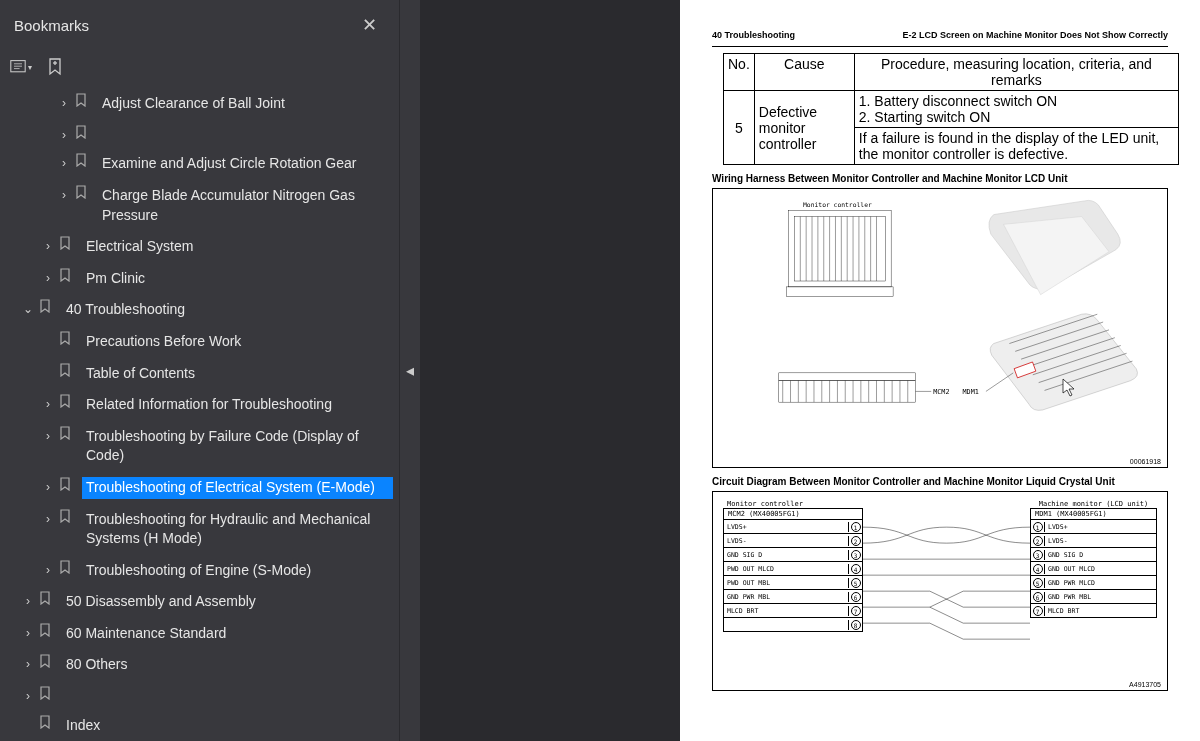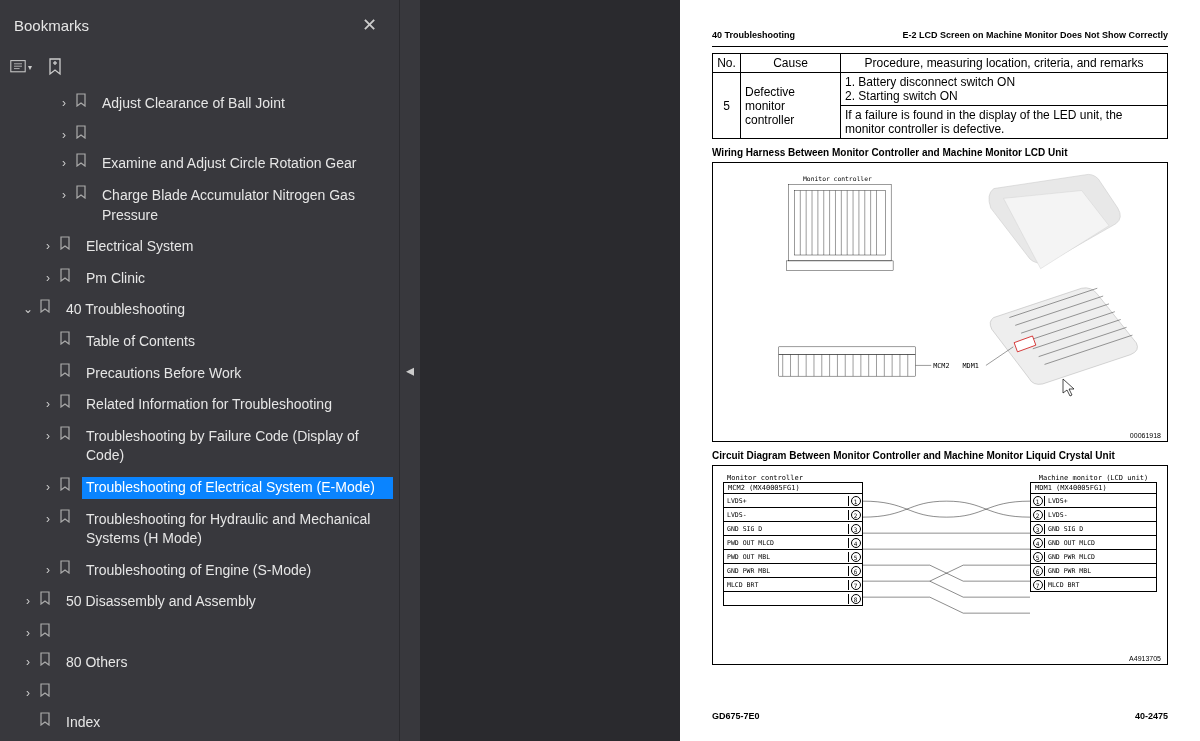--- a/index.html
+++ b/index.html
@@ -115,21 +115,22 @@
     display:flex;
     justify-content:space-between;
     font-size:9px;
     font-weight:bold;
     padding-bottom:4px;
   }
   .hr { border-top:1px solid #000; margin:2px 0 6px 0; }
   table.cause {
     width:100%;
     border-collapse: collapse;
-    font-size:12px;
+    font-size:14px;
+    margin-left:11px;
   }
   table.cause th, table.cause td {
     border:1px solid #000;
     padding:2px 4px;
     vertical-align:top;
   }
   table.cause th { text-align:center; font-weight:normal; }
   .section-title {
     font-weight:bold;
     font-size:10px;
@@ -260,32 +261,32 @@
         </span>
         <span class="label">40 Troubleshooting</span>
       </div>
       <div class="item" style="padding-left: 40px;">
         <span class="chev"></span>
         <span class="bm">
           <svg width="12" height="14" viewBox="0 0 12 14">
             <path d="M2 1 h8 v12 l-4 -3 l-4 3 z" fill="none" stroke="#aaa" stroke-width="1.2"></path>
           </svg>
         </span>
+        <span class="label">Precautions Before Work</span>
+      </div>
+      <div class="item" style="padding-left: 40px;">
+        <span class="chev"></span>
+        <span class="bm">
+          <svg width="12" height="14" viewBox="0 0 12 14">
+            <path d="M2 1 h8 v12 l-4 -3 l-4 3 z" fill="none" stroke="#aaa" stroke-width="1.2"></path>
+          </svg>
+        </span>
         <span class="label">Table of Contents</span>
       </div>
       <div class="item" style="padding-left: 40px;">
-        <span class="chev"></span>
-        <span class="bm">
-          <svg width="12" height="14" viewBox="0 0 12 14">
-            <path d="M2 1 h8 v12 l-4 -3 l-4 3 z" fill="none" stroke="#aaa" stroke-width="1.2"></path>
-          </svg>
-        </span>
-        <span class="label">Precautions Before Work</span>
-      </div>
-      <div class="item" style="padding-left: 40px;">
         <span class="chev">›</span>
         <span class="bm">
           <svg width="12" height="14" viewBox="0 0 12 14">
             <path d="M2 1 h8 v12 l-4 -3 l-4 3 z" fill="none" stroke="#aaa" stroke-width="1.2"></path>
           </svg>
         </span>
         <span class="label">Related Information for Troubleshooting</span>
       </div>
       <div class="item" style="padding-left: 40px;">
         <span class="chev">›</span>
@@ -332,20 +333,21 @@
         </span>
         <span class="label">50 Disassembly and Assembly</span>
       </div>
       <div class="item" style="padding-left: 20px;">
         <span class="chev">›</span>
         <span class="bm">
           <svg width="12" height="14" viewBox="0 0 12 14">
             <path d="M2 1 h8 v12 l-4 -3 l-4 3 z" fill="none" stroke="#aaa" stroke-width="1.2"></path>
           </svg>
         </span>
+        <span class="label">60 Maintenance Standard</span>
       </div>
       <div class="item" style="padding-left: 20px;">
         <span class="chev">›</span>
         <span class="bm">
           <svg width="12" height="14" viewBox="0 0 12 14">
             <path d="M2 1 h8 v12 l-4 -3 l-4 3 z" fill="none" stroke="#aaa" stroke-width="1.2"></path>
           </svg>
         </span>
         <span class="label">80 Others</span>
       </div>
@@ -570,18 +572,14 @@
                   <div class="tiny2" style="width: 14px; text-align: center; border-left: none; border-right: 1px solid rgb(0, 0, 0);"><span style="display: inline-block; width: 10px; height: 10px; border: 0.5px solid rgb(0, 0, 0); border-radius: 50%; line-height: 9px; font-size: 6px;">7</span></div>
                   <div class="tiny2" style="flex: 1 1 0%; padding: 1px 3px;">MLCD BRT</div>
                 </div>
               </div>
           </div>
         </div>
       </div>
       <span class="fig-label">A4913705</span>
     </div>
 
-    <div class="page-footer">
-      <span>GD675-7E0</span>
-      <span>40-2475</span>
-    </div>
   </div>
 </div>
 
 </body></html>

